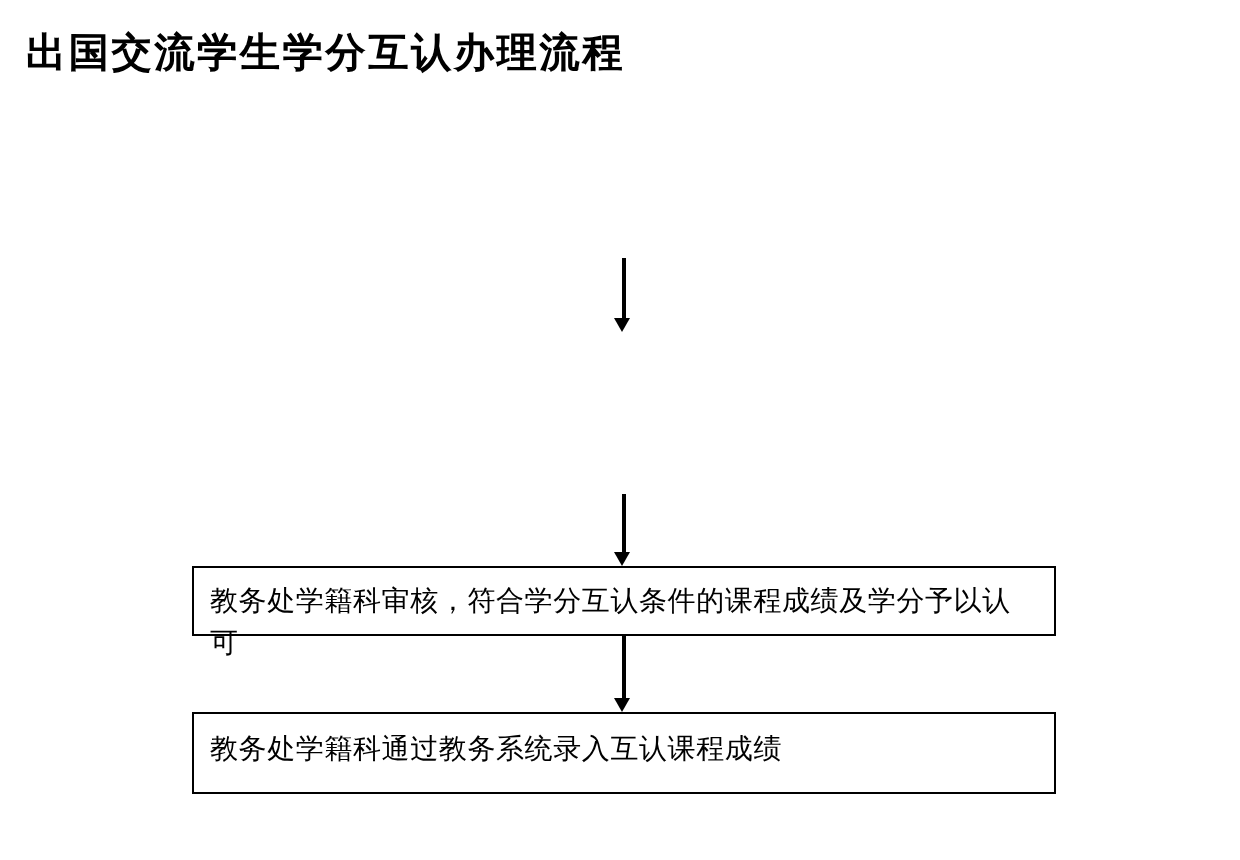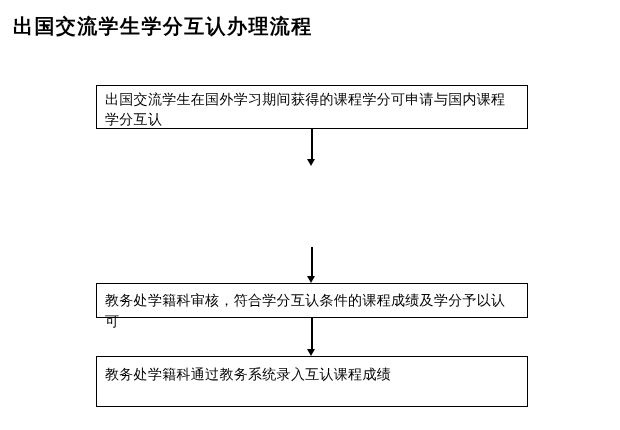--- a/index.html
+++ b/index.html
@@ -34,21 +34,21 @@
     background: #ffffff;
     font-size: 14px;
     line-height: 21px;
     letter-spacing: 0.3px;
     padding: 0 8px;
     text-align: left;
   }
   .flow-box.step-1 { top: 85px;  height: 44px; padding-top: 3px; line-height: 20px; }
   .flow-box.step-2 { top: 166px; height: 81px; padding-top: 9px; }
   .flow-box.step-3 { top: 283px; height: 35px; padding-top: 6px; }
-  .flow-box.step-4 { top: 356px; height: 51px; padding-top: 7px; }
+  .flow-box.step-4 { top: 356px; height: 41px; padding-top: 7px; }
 
   .arrow-line {
     position: absolute;
     left: 311px;
     width: 1.5px;
     background: #000000;
   }
   .arrow-line.a1 { top: 129px; height: 31px; }
   .arrow-line.a2 { top: 247px; height: 30px; }
   .arrow-line.a3 { top: 318px; height: 32px; }
@@ -66,21 +66,20 @@
   .arrow-head.h2 { top: 276px; }
   .arrow-head.h3 { top: 349px; }
 </style>
 </head>
 <body>
 
 <div class="canvas">
 
   <div class="doc-title">出国交流学生学分互认办理流程</div>
 
-  <div class="flow-box step-1">出国交流学生在国外学习期间获得的课程学分可申请与国内课程学分互认</div>
 
   <div class="arrow-line a1"></div>
   <div class="arrow-head h1"></div>
 
 
   <div class="arrow-line a2"></div>
   <div class="arrow-head h2"></div>
 
   <div class="flow-box step-3">教务处学籍科审核，符合学分互认条件的课程成绩及学分予以认可</div>
 

